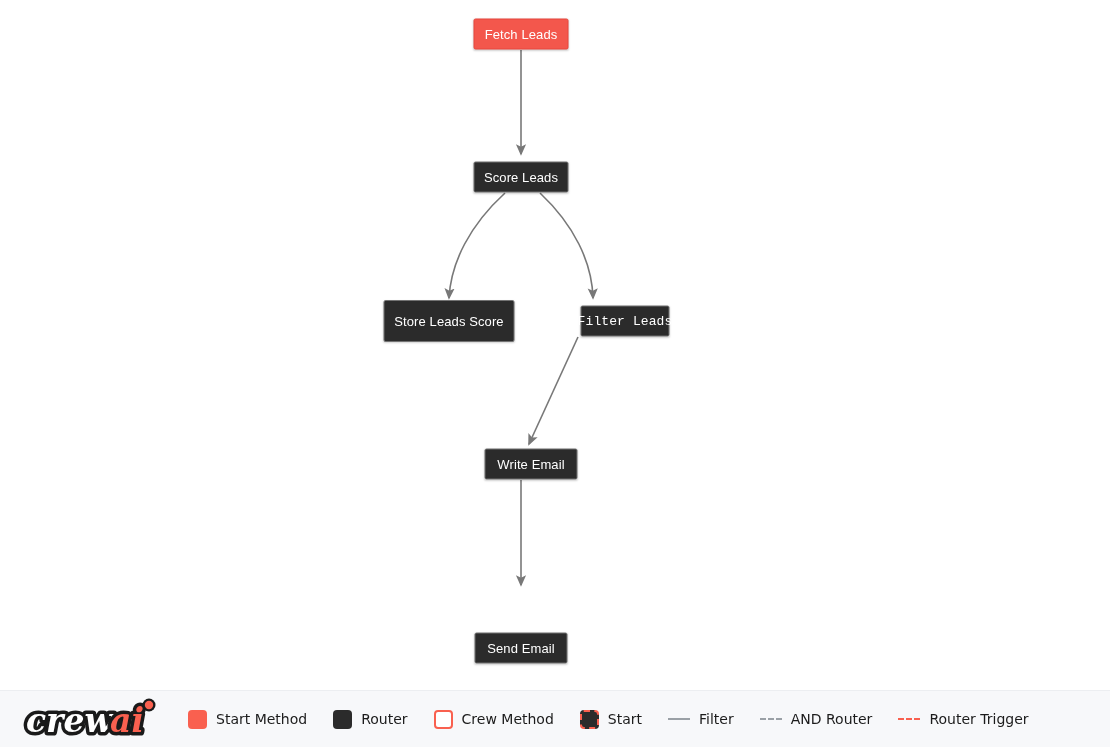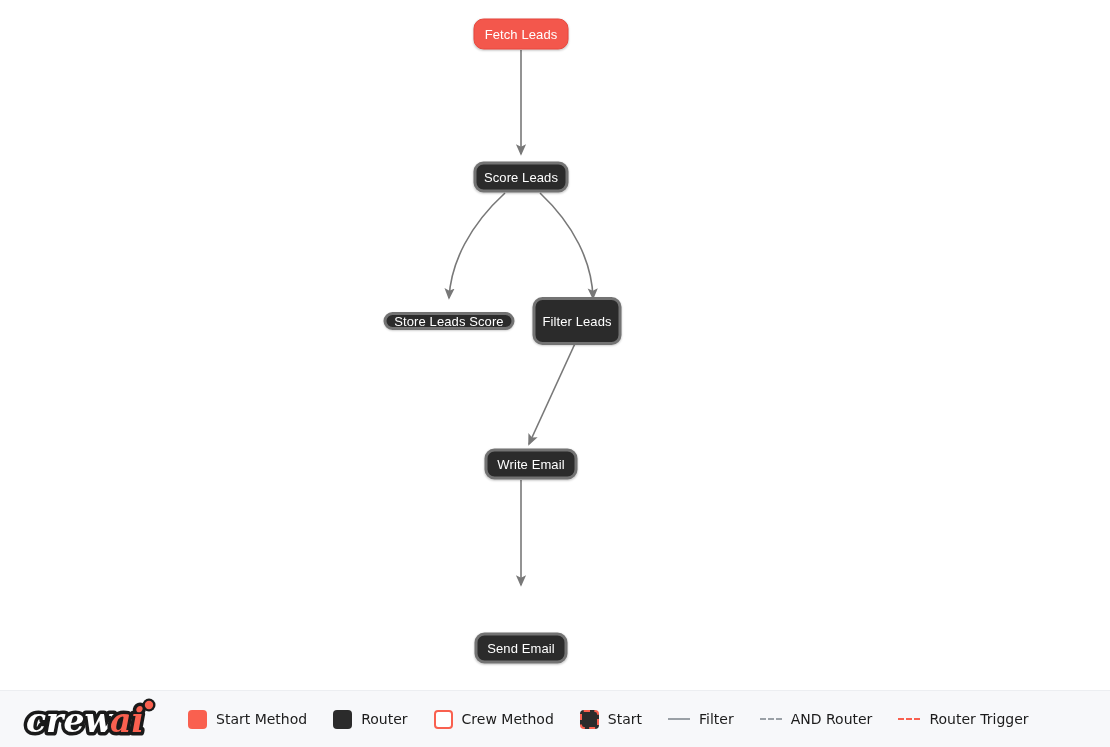--- a/index.html
+++ b/index.html
@@ -34,34 +34,34 @@
     pointer-events: none;
   }
 
   
   .node {
     position: absolute;
     box-sizing: border-box;
     display: flex;
     align-items: center;
     justify-content: center;
-    border-radius: 10px;
+    border-radius: 2px;
     color: #ffffff;
     font-family: "Liberation Sans", sans-serif;
     font-size: 13px;
     font-weight: 400;
     line-height: 1;
     letter-spacing: 0.1px;
     white-space: nowrap;
     transform: translate(-50%, -50%);
     cursor: pointer;
   }
   .node.method {
     background: #2b2b2b;
-    border: 3px solid #737373;
+    border: 1px solid #737373;
     box-shadow: 0 1px 2px rgba(0,0,0,0.18);
   }
   .node.start {
     background: #f3574c;
     border: 1px solid #e8473c;
     box-shadow: 0 1px 2px rgba(0,0,0,0.18);
   }
 
   
   #legend-bar {
@@ -159,25 +159,25 @@
   </svg>
 
   <div class="node start" style="left:521px; top:34px;  width:95px;  height:31px;">
     <span>Fetch Leads</span>
   </div>
 
   <div class="node method" style="left:521px; top:177px; width:95px;  height:31px;">
     <span>Score Leads</span>
   </div>
 
-  <div class="node method" style="left:449px; top:321px; width:131px; height:18px;">
+  <div class="node method" style="left:449px; top:321px; width:131px; height:42px;">
     <span>Store Leads Score</span>
   </div>
 
-  <div class="node method" style="left:577px; top:321px; width:89px;  height:48px;">
+  <div class="node method" style="left:625px; top:321px; width:89px;  height:31px;font-family:Liberation Mono, monospace;">
     <span>Filter Leads</span>
   </div>
 
   <div class="node method" style="left:521px; top:464px; width:93px;  height:31px;margin-left:10px;">
     <span>Write Email</span>
   </div>
 
   <div class="node method" style="left:521px; top:608px; width:93px;  height:31px;margin-top:40px;">
     <span>Send Email</span>
   </div>

